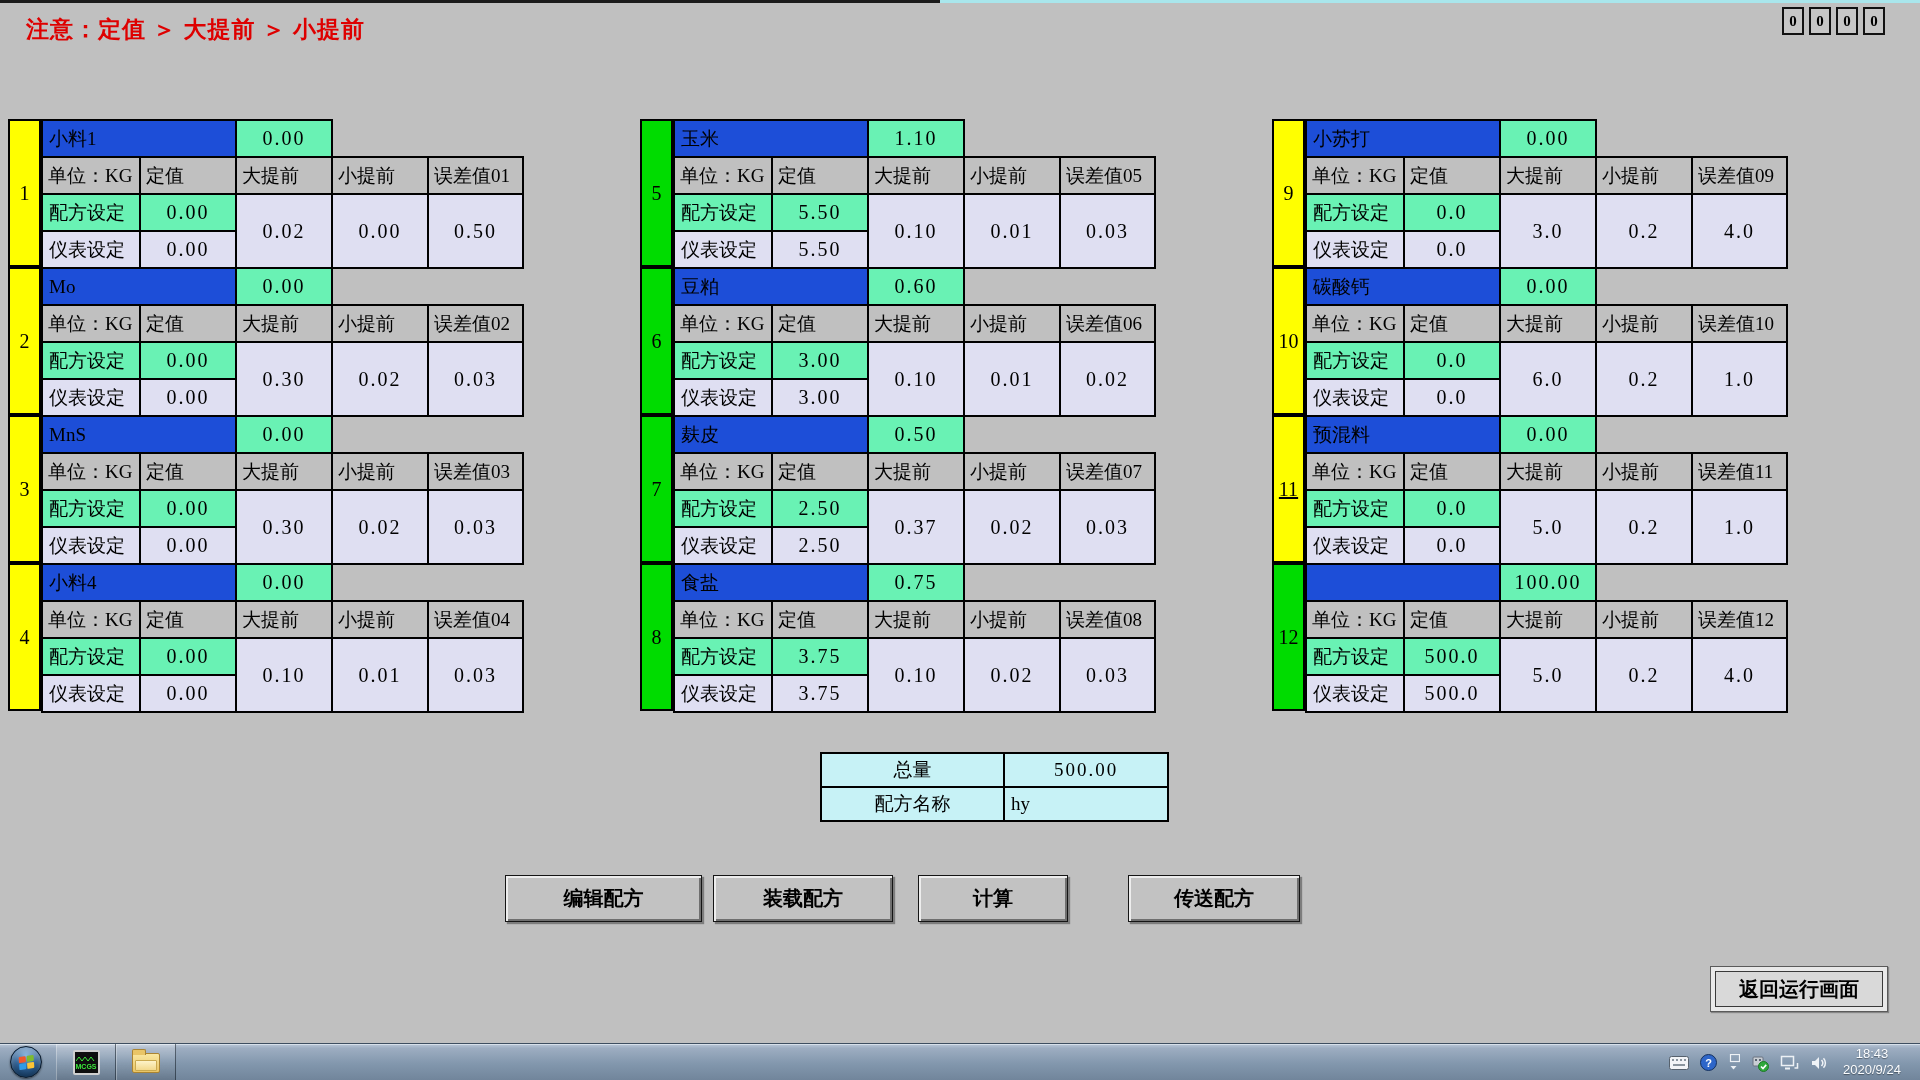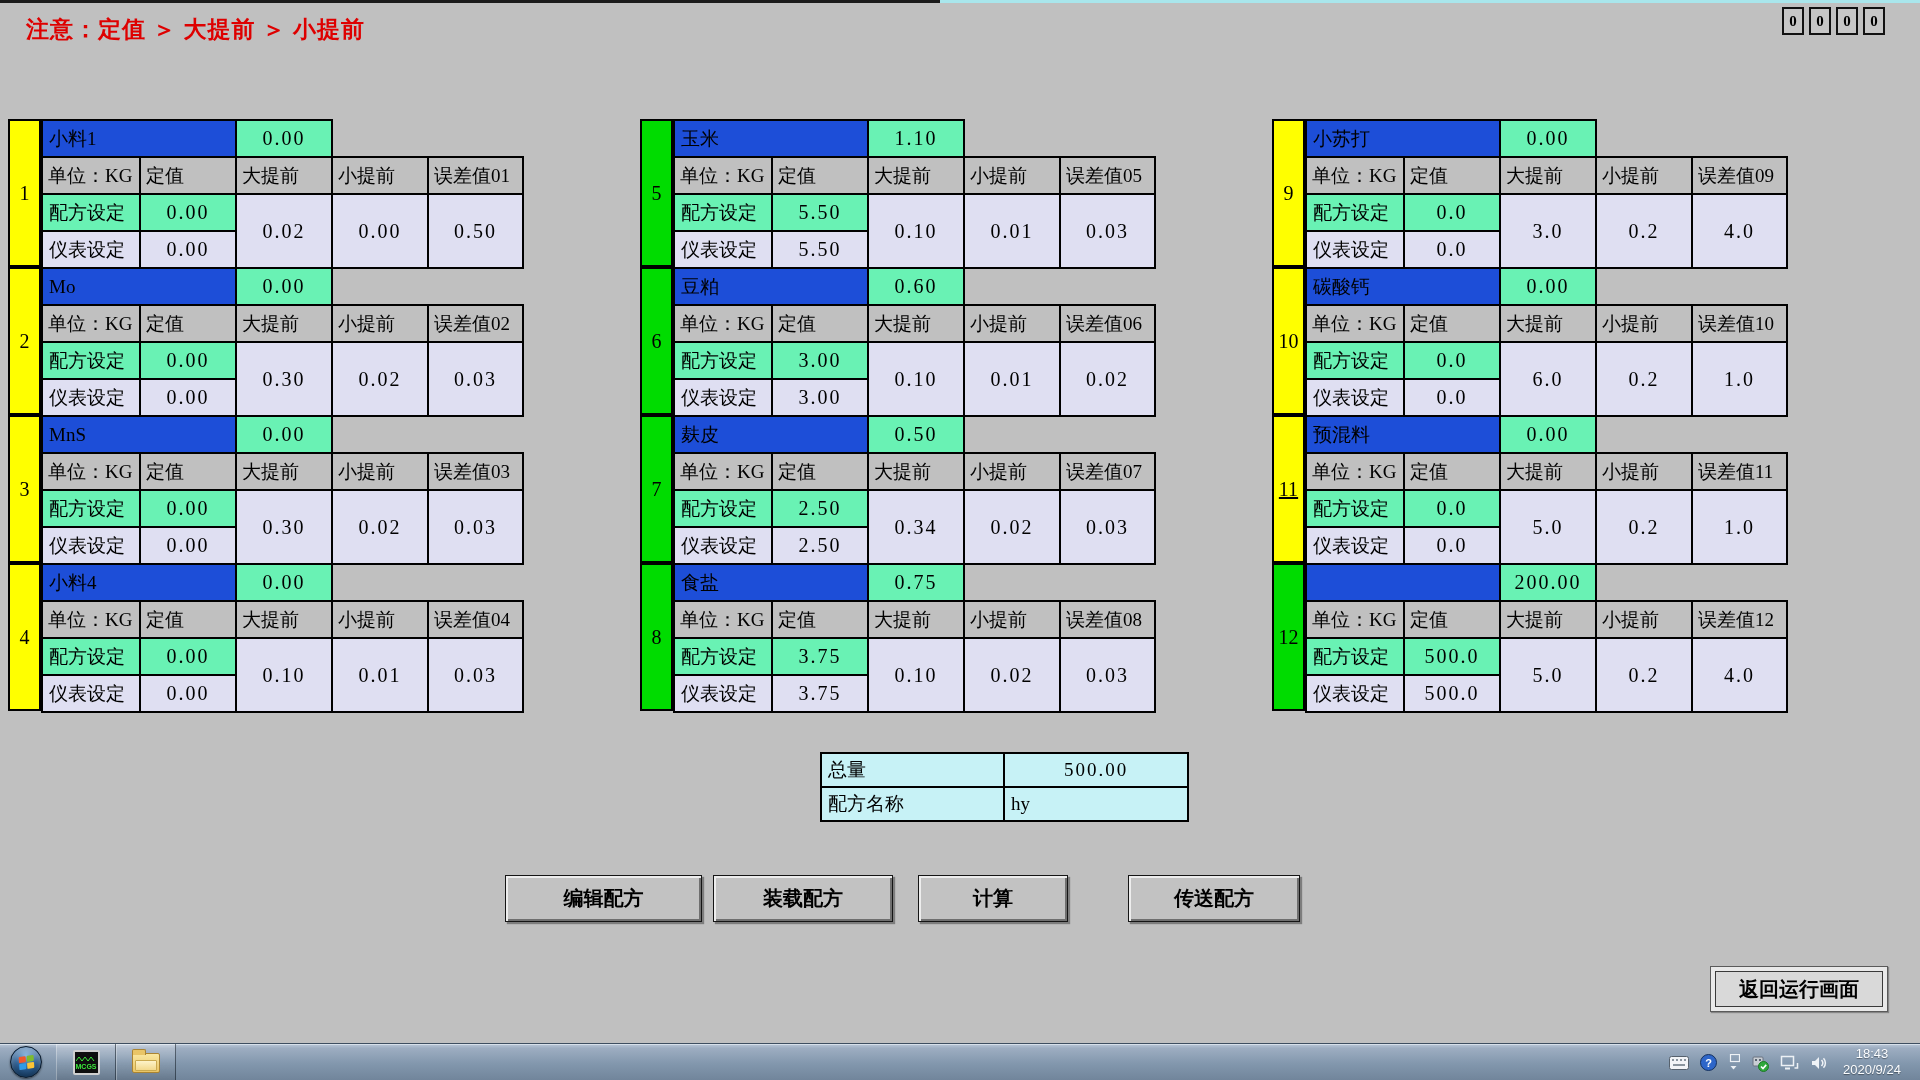--- a/index.html
+++ b/index.html
@@ -30,22 +30,22 @@
   .ptable td { border:2px solid #000; font-size:19px; color:#000; }
   td.name { text-align:left; padding-left:6px; }
   td.lbl  { text-align:left; padding-left:6px; }
   td.hdr  { text-align:left; padding-left:5px; }
   td.val  { text-align:center; font-size:20px; letter-spacing:2px; }
   td.blank { border:none; background:transparent; }
 
   
   .summary { position:absolute; left:820px; top:752px; border-collapse:collapse; table-layout:fixed; }
   .summary td { border:2px solid #000; background:#C7F2F6; height:34px; font-size:19px; color:#000; padding:0 6px; }
-  .summary td.slabel { width:183px; text-align:left; }
-  .summary td.sval   { width:184px; }
+  .summary td.slabel { width:183px; text-align:center; }
+  .summary td.sval   { width:164px; }
   .summary td.center { text-align:center; letter-spacing:2px; }
   .summary td.left   { text-align:left; }
 
   
   .hmi-btn { position:absolute; height:47px; top:875px; background:#C2C2C2; border:1px solid #151515;
              box-shadow: inset 2px 2px 0 #EDEDED, inset -2px -2px 0 #6F6F6F, 2px 2px 1px rgba(0,0,0,0.35);
              display:flex; align-items:center; justify-content:center; font-size:20px; font-weight:bold; color:#000; cursor:pointer; }
   .btn-edit { left:505px; width:197px; }
   .btn-load { left:713px; width:180px; }
   .btn-calc { left:918px; width:150px; }
@@ -342,21 +342,21 @@
       <tr>
         <td class="hdr">单位：KG</td>
         <td class="hdr">定值</td>
         <td class="hdr">大提前</td>
         <td class="hdr">小提前</td>
         <td class="hdr">误差值07</td>
       </tr>
       <tr>
         <td class="mint lbl">配方设定</td>
         <td class="mint val">2.50</td>
-        <td class="lav val" rowspan="2">0.34</td>
+        <td class="lav val" rowspan="2">0.37</td>
         <td class="lav val" rowspan="2">0.02</td>
         <td class="lav val" rowspan="2">0.03</td>
       </tr>
       <tr>
         <td class="lav lbl">仪表设定</td>
         <td class="lav val">2.50</td>
       </tr>
     </tbody>
         </table>
   </div>
@@ -514,21 +514,21 @@
       <colgroup>
             <col style="width:98px">
             <col style="width:96px">
             <col style="width:96px">
             <col style="width:96px">
             <col style="width:95px">
           </colgroup>
       <tbody>
             <tr>
         <td colspan="2" class="cyan name"></td>
-        <td class="mint val">200.00</td>
+        <td class="mint val">100.00</td>
         <td colspan="2" class="blank"></td>
       </tr>
       <tr>
         <td class="hdr">单位：KG</td>
         <td class="hdr">定值</td>
         <td class="hdr">大提前</td>
         <td class="hdr">小提前</td>
         <td class="hdr">误差值12</td>
       </tr>
       <tr>

